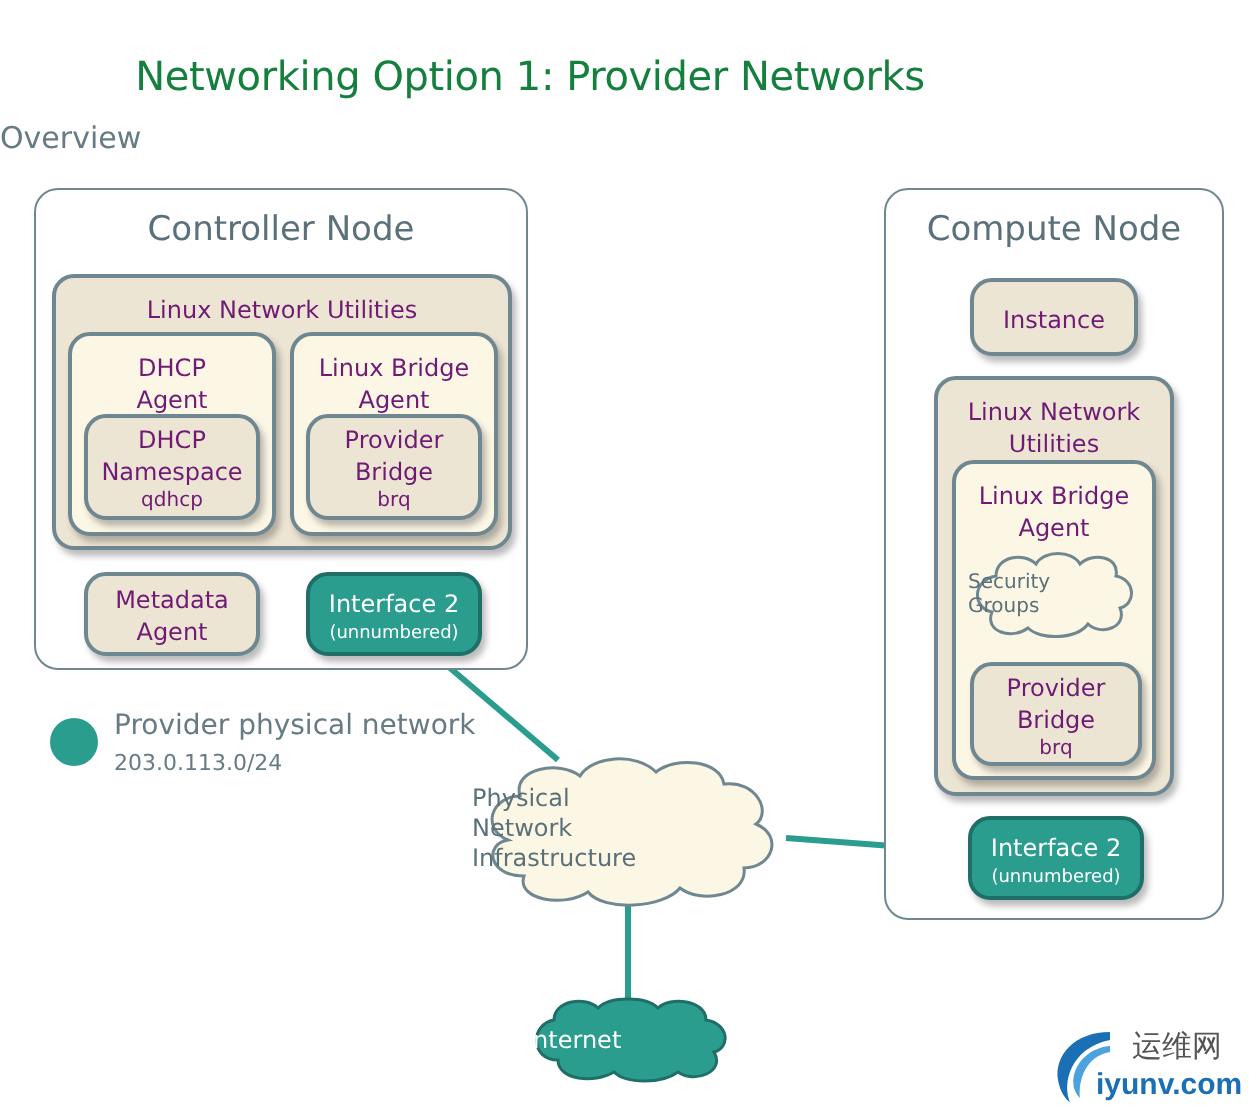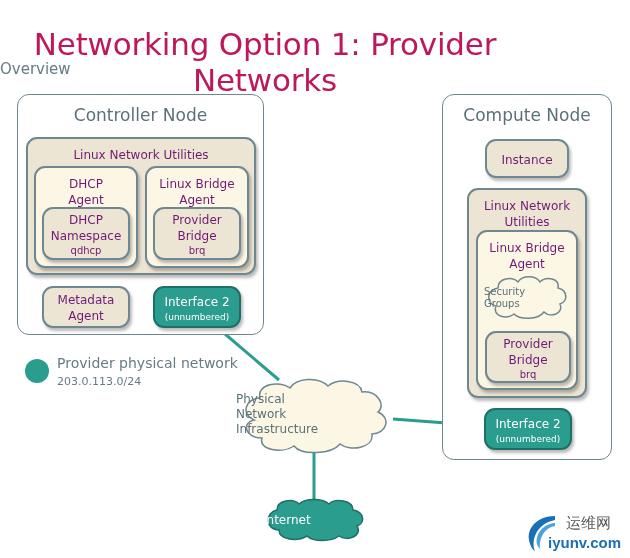--- a/index.html
+++ b/index.html
@@ -1,19 +1,19 @@
 <!DOCTYPE html>
 <html><head>
 <meta charset="utf-8">
 <style>
   html, body { margin: 0; padding: 0; background: #ffffff; }
   body { width: 630px; height: 558px; position: relative; overflow: hidden;
          font-family: "DejaVu Sans", sans-serif; color: #5c6f78; }
   .abs { position: absolute; }
-  .title { left: 0; width: 530px; top: 26px; text-align: center; font-size: 31px; color: #be185d; letter-spacing: -0.2px; }
+  .title { left: 0; width: 530px; top: 26px; text-align: center; font-size: 20px; color: #15803d; letter-spacing: -0.2px; }
   .subtitle { left: 0; width: 630px; top: 60px; text-align: left; font-size: 15px; color: #667b84; }
 
   .node { border: 1.5px solid #6f8790; border-radius: 12px; background: #ffffff; box-sizing: border-box; }
   .node-title { position: absolute; left: 0; right: 0; text-align: center; font-size: 17px; color: #5b717a; }
 
   .tan { background: #ede5d3; border: 2px solid #6f8790; border-radius: 11px; box-sizing: border-box;
          box-shadow: 2px 3px 3px rgba(60,60,60,0.35); }
   .cream { background: #fcf6e5; border: 2px solid #6f8790; border-radius: 11px; box-sizing: border-box;
            box-shadow: 2px 3px 3px rgba(60,60,60,0.35); }
   .teal { background: #2a9d8f; border: 2px solid #1f6f68; border-radius: 11px; box-sizing: border-box;

